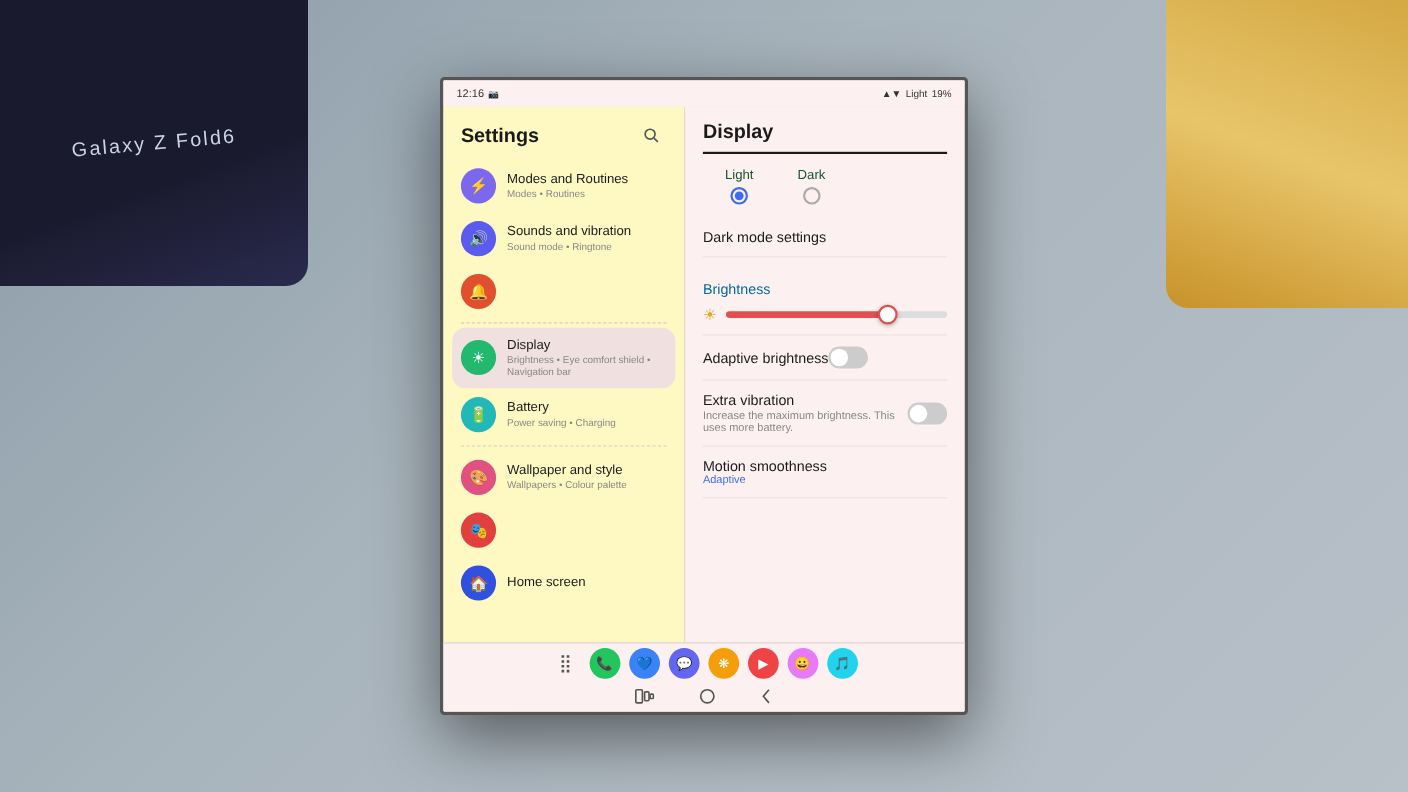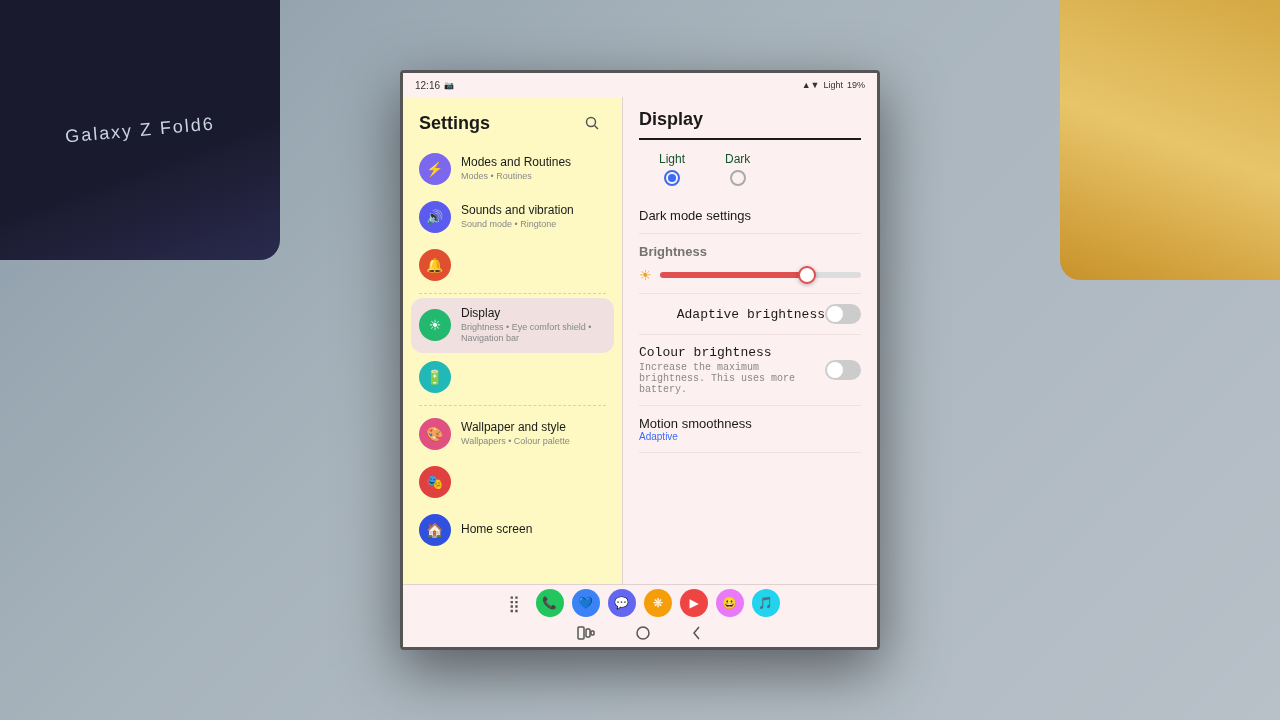--- a/index.html
+++ b/index.html
@@ -196,23 +196,22 @@
       border-radius: 50%;
       background: #3a6cf4;
     }
     
     .display-item {
       padding: 10px 0;
       border-bottom: 1px solid #f0e0e0;
     }
     .display-item-row {
       display: flex;
-      justify-content: flex-end;
-      align-items: center;
-      font-family: Liberation Mono, monospace;
+      justify-content: flex-start;
+      align-items: center;
     }
     .display-item-label {
       font-size: 13px;
       font-weight: 500;
       color: #1a1a1a;
     }
     .display-item-sub {
       font-size: 10px;
       color: #888;
       margin-top: 2px;
@@ -239,23 +238,24 @@
       top: 2px; left: 2px;
       transition: left 0.2s;
     }
     
     .brightness-section {
       padding: 10px 0;
       border-bottom: 1px solid #f0e0e0;
     }
     .brightness-label {
       font-size: 13px;
-      font-weight: 700;
-      color: #737373;
+      font-weight: 400;
+      color: #0369a1;
       margin-bottom: 8px;
+      margin-top: 11px;
     }
     .brightness-row {
       display: flex;
       align-items: center;
       gap: 8px;
     }
     .sun-icon {
       font-size: 14px;
       color: #f0a020;
     }
@@ -379,20 +379,24 @@
         <div class="settings-item active">
           <div class="item-icon" style="background:#22b86e;">☀</div>
           <div class="item-text">
             <div class="item-title">Display</div>
             <div class="item-subtitle">Brightness • Eye comfort shield • Navigation bar</div>
           </div>
         </div>
 
         <div class="settings-item">
           <div class="item-icon" style="background:#22b8b8;">🔋</div>
+          <div class="item-text">
+            <div class="item-title">Battery</div>
+            <div class="item-subtitle">Power saving • Charging</div>
+          </div>
         </div>
 
         <hr class="divider">
 
         <div class="settings-item">
           <div class="item-icon" style="background:#e05080;">🎨</div>
           <div class="item-text">
             <div class="item-title">Wallpaper and style</div>
             <div class="item-subtitle">Wallpapers • Colour palette</div>
           </div>
@@ -447,21 +451,21 @@
           <span class="display-item-label">Adaptive brightness</span>
           <div class="toggle-switch">
             <div class="toggle-knob"></div>
           </div>
         </div>
       </div>
 
       <div class="display-item">
         <div class="display-item-row">
           <div>
-            <div class="display-item-label">Colour brightness</div>
+            <div class="display-item-label">Extra vibration</div>
             <div class="display-item-sub">Increase the maximum brightness. This uses more battery.</div>
           </div>
           <div class="toggle-switch">
             <div class="toggle-knob"></div>
           </div>
         </div>
       </div>
 
       <div class="display-item">
         <div class="display-item-label">Motion smoothness</div>

